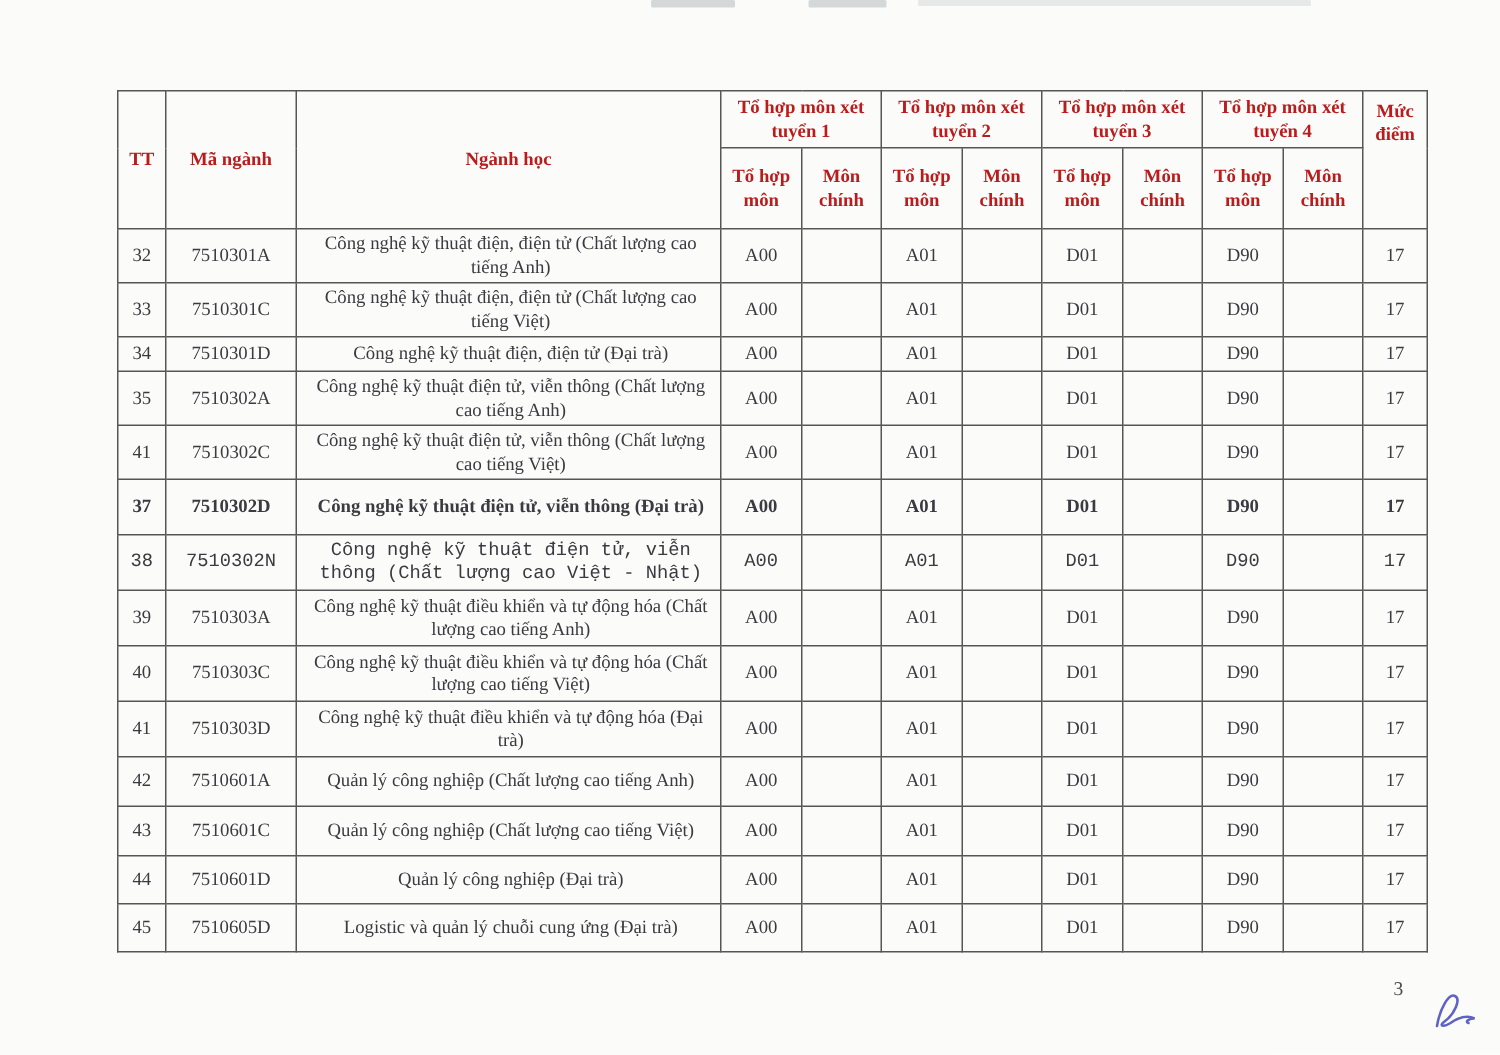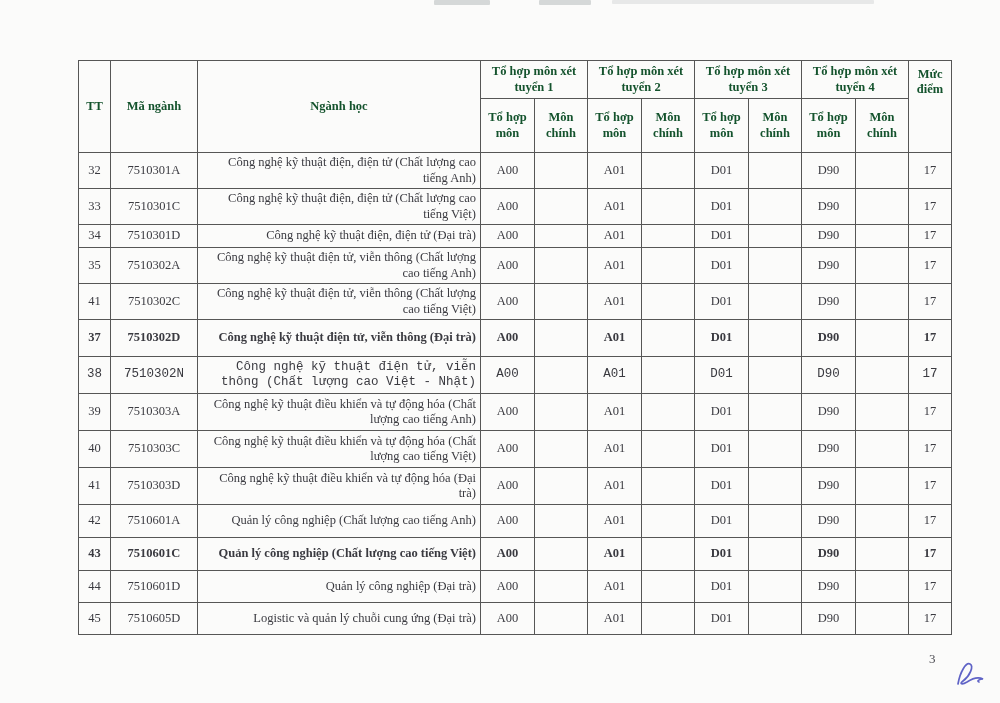--- a/index.html
+++ b/index.html
@@ -25,25 +25,25 @@
   }
   .doc-table th,.doc-table td{
     border:1px solid #565656;
     padding:1px 3px;
     font-size:12.5px;
     text-align:center;
     vertical-align:middle;
     overflow:hidden;
     line-height:1.22;
   }
-  .doc-table th{font-weight:bold;color:#14532d;}
+  .doc-table th{font-weight:bold;color:#b91c1c;}
   .doc-table tr.group-row{height:38px;}
   .doc-table tr.sub-row{height:54px;}
   .doc-table td.major{
-    text-align:right;
+    text-align:center;
     padding-left:7px;
     padding-right:4px;
   }
   .doc-table th.muc-diem{vertical-align:top;padding-top:6px;}
   .page-number{
     position:absolute;left:929px;top:651px;
     font-size:13px;color:#4a4a50;
   }
   .signature{position:absolute;left:950px;top:658px;}
 </style>
@@ -241,21 +241,21 @@
           <td>A00</td>
           <td></td>
           <td>A01</td>
           <td></td>
           <td>D01</td>
           <td></td>
           <td>D90</td>
           <td></td>
           <td>17</td>
         </tr>
-        <tr style="height: 33px; font-weight: bold;">
+        <tr style="height: 33px;">
           <td>43</td>
           <td>7510601C</td>
           <td class="major">Quản lý công nghiệp (Chất lượng cao tiếng Việt)</td>
           <td>A00</td>
           <td></td>
           <td>A01</td>
           <td></td>
           <td>D01</td>
           <td></td>
           <td>D90</td>

